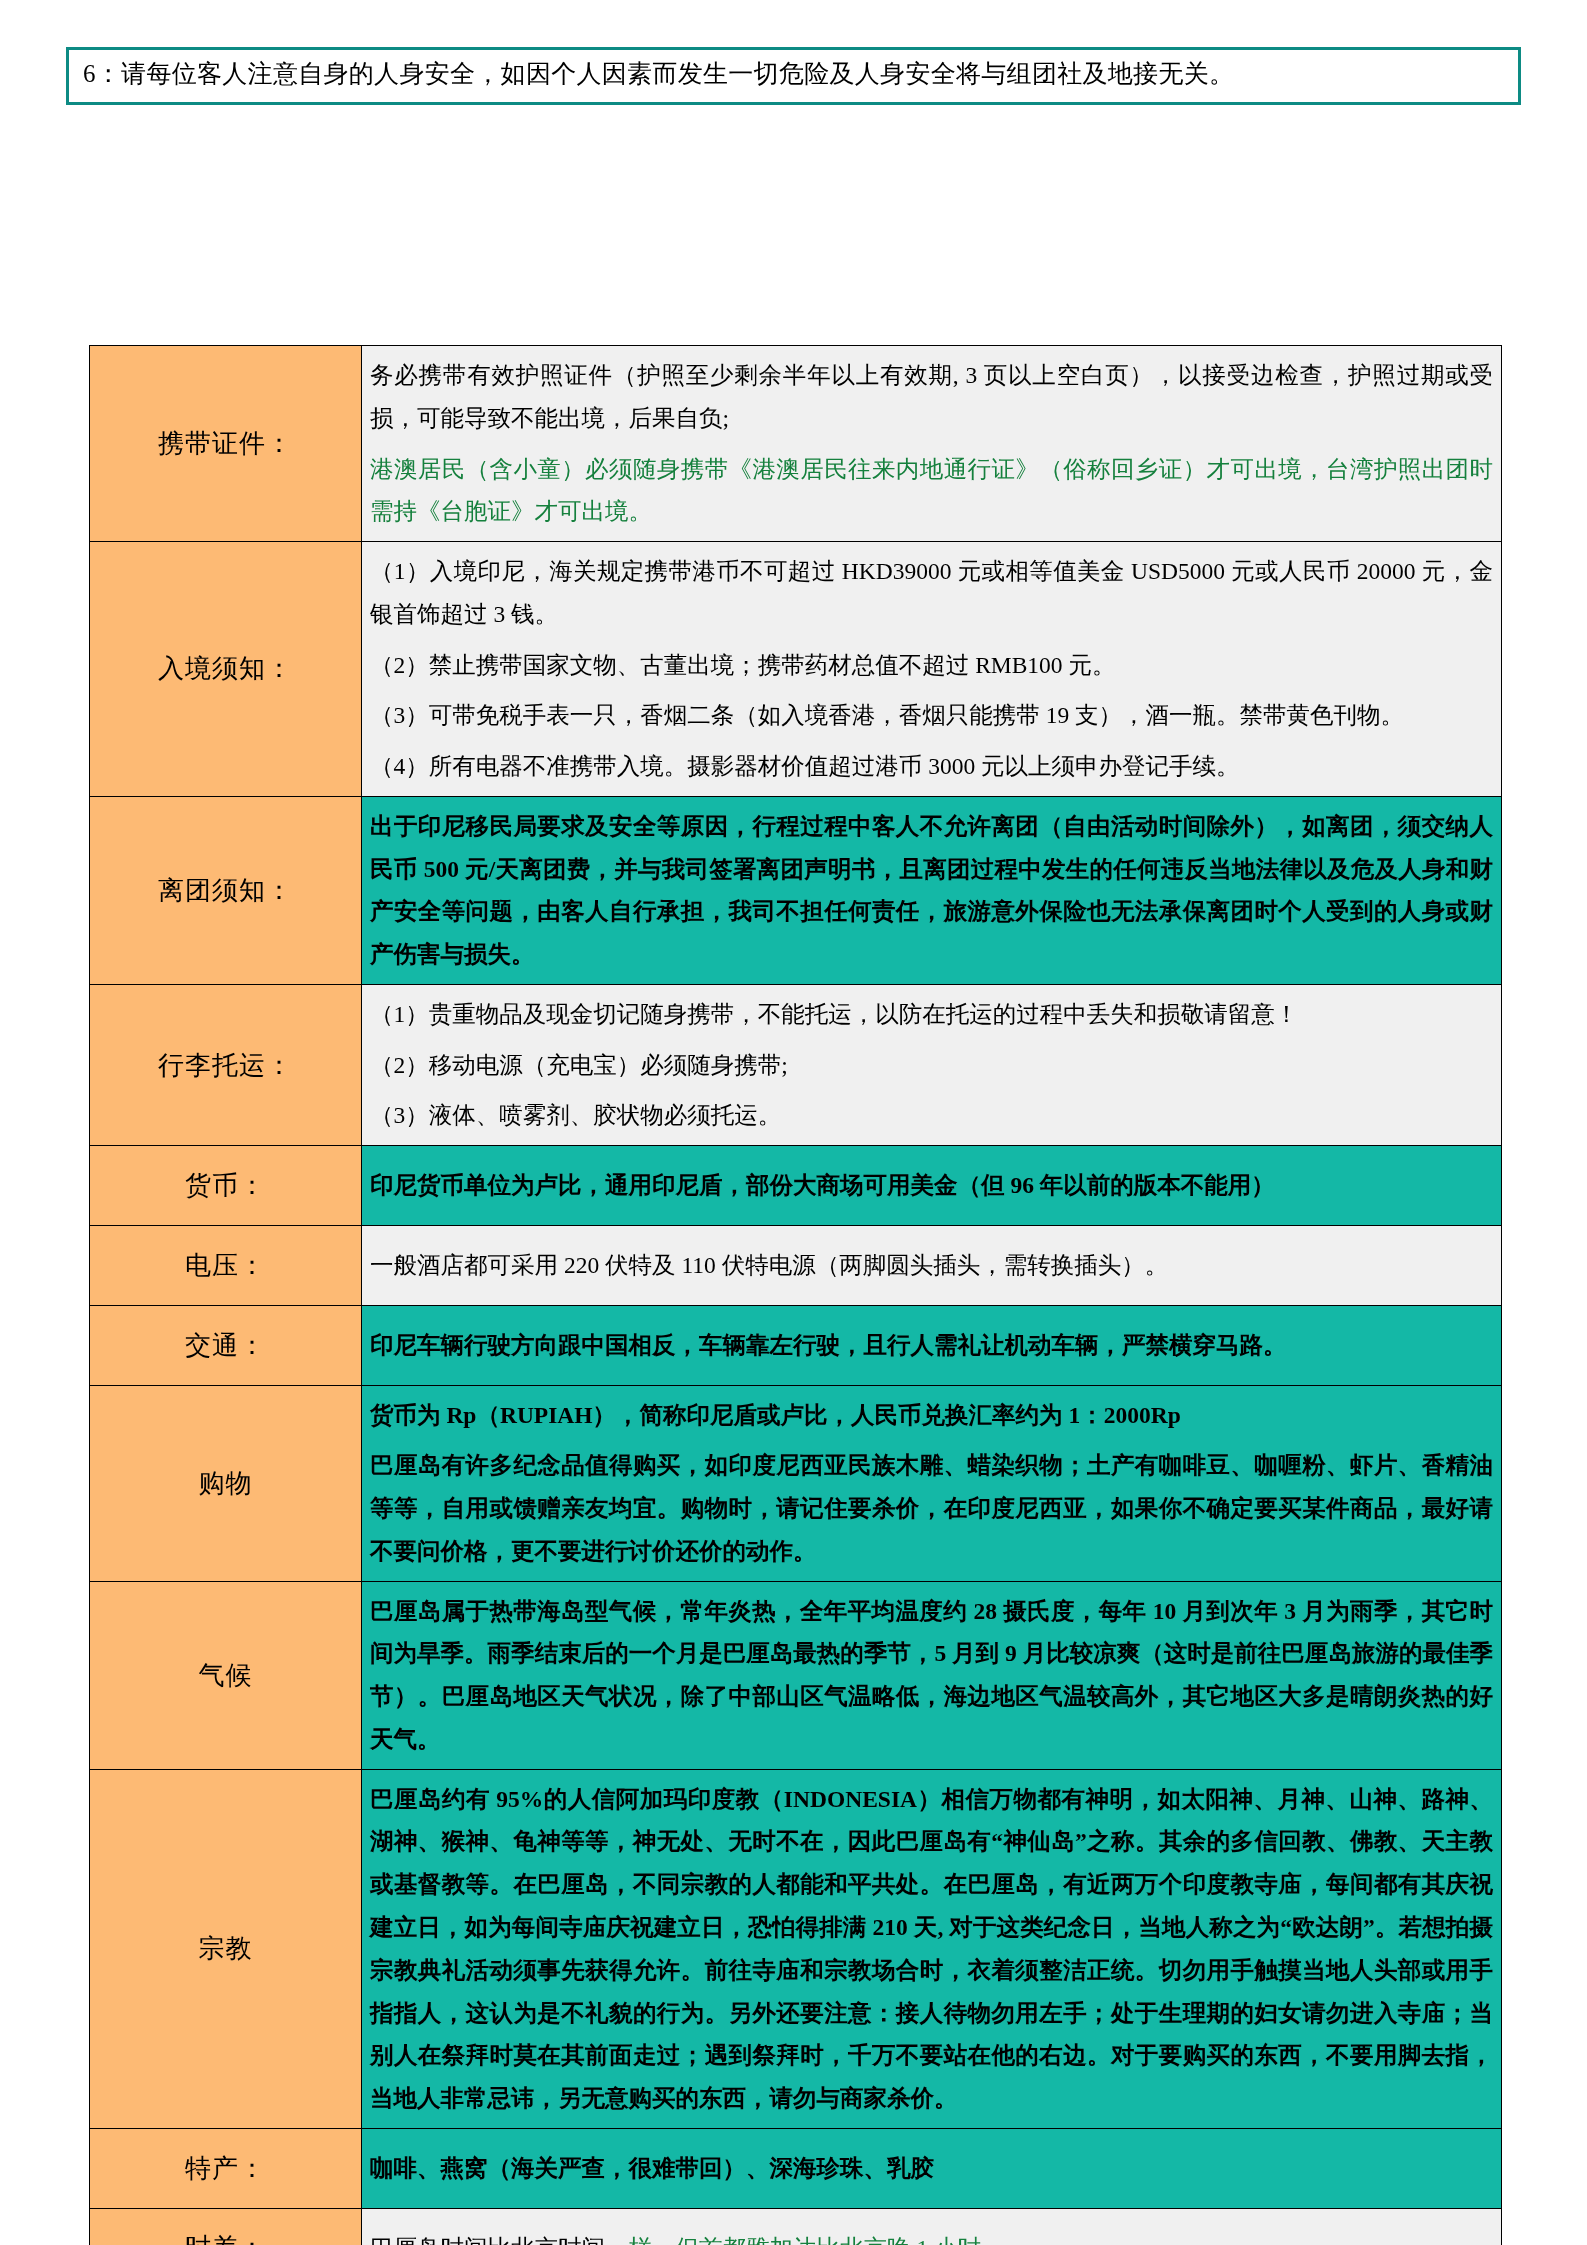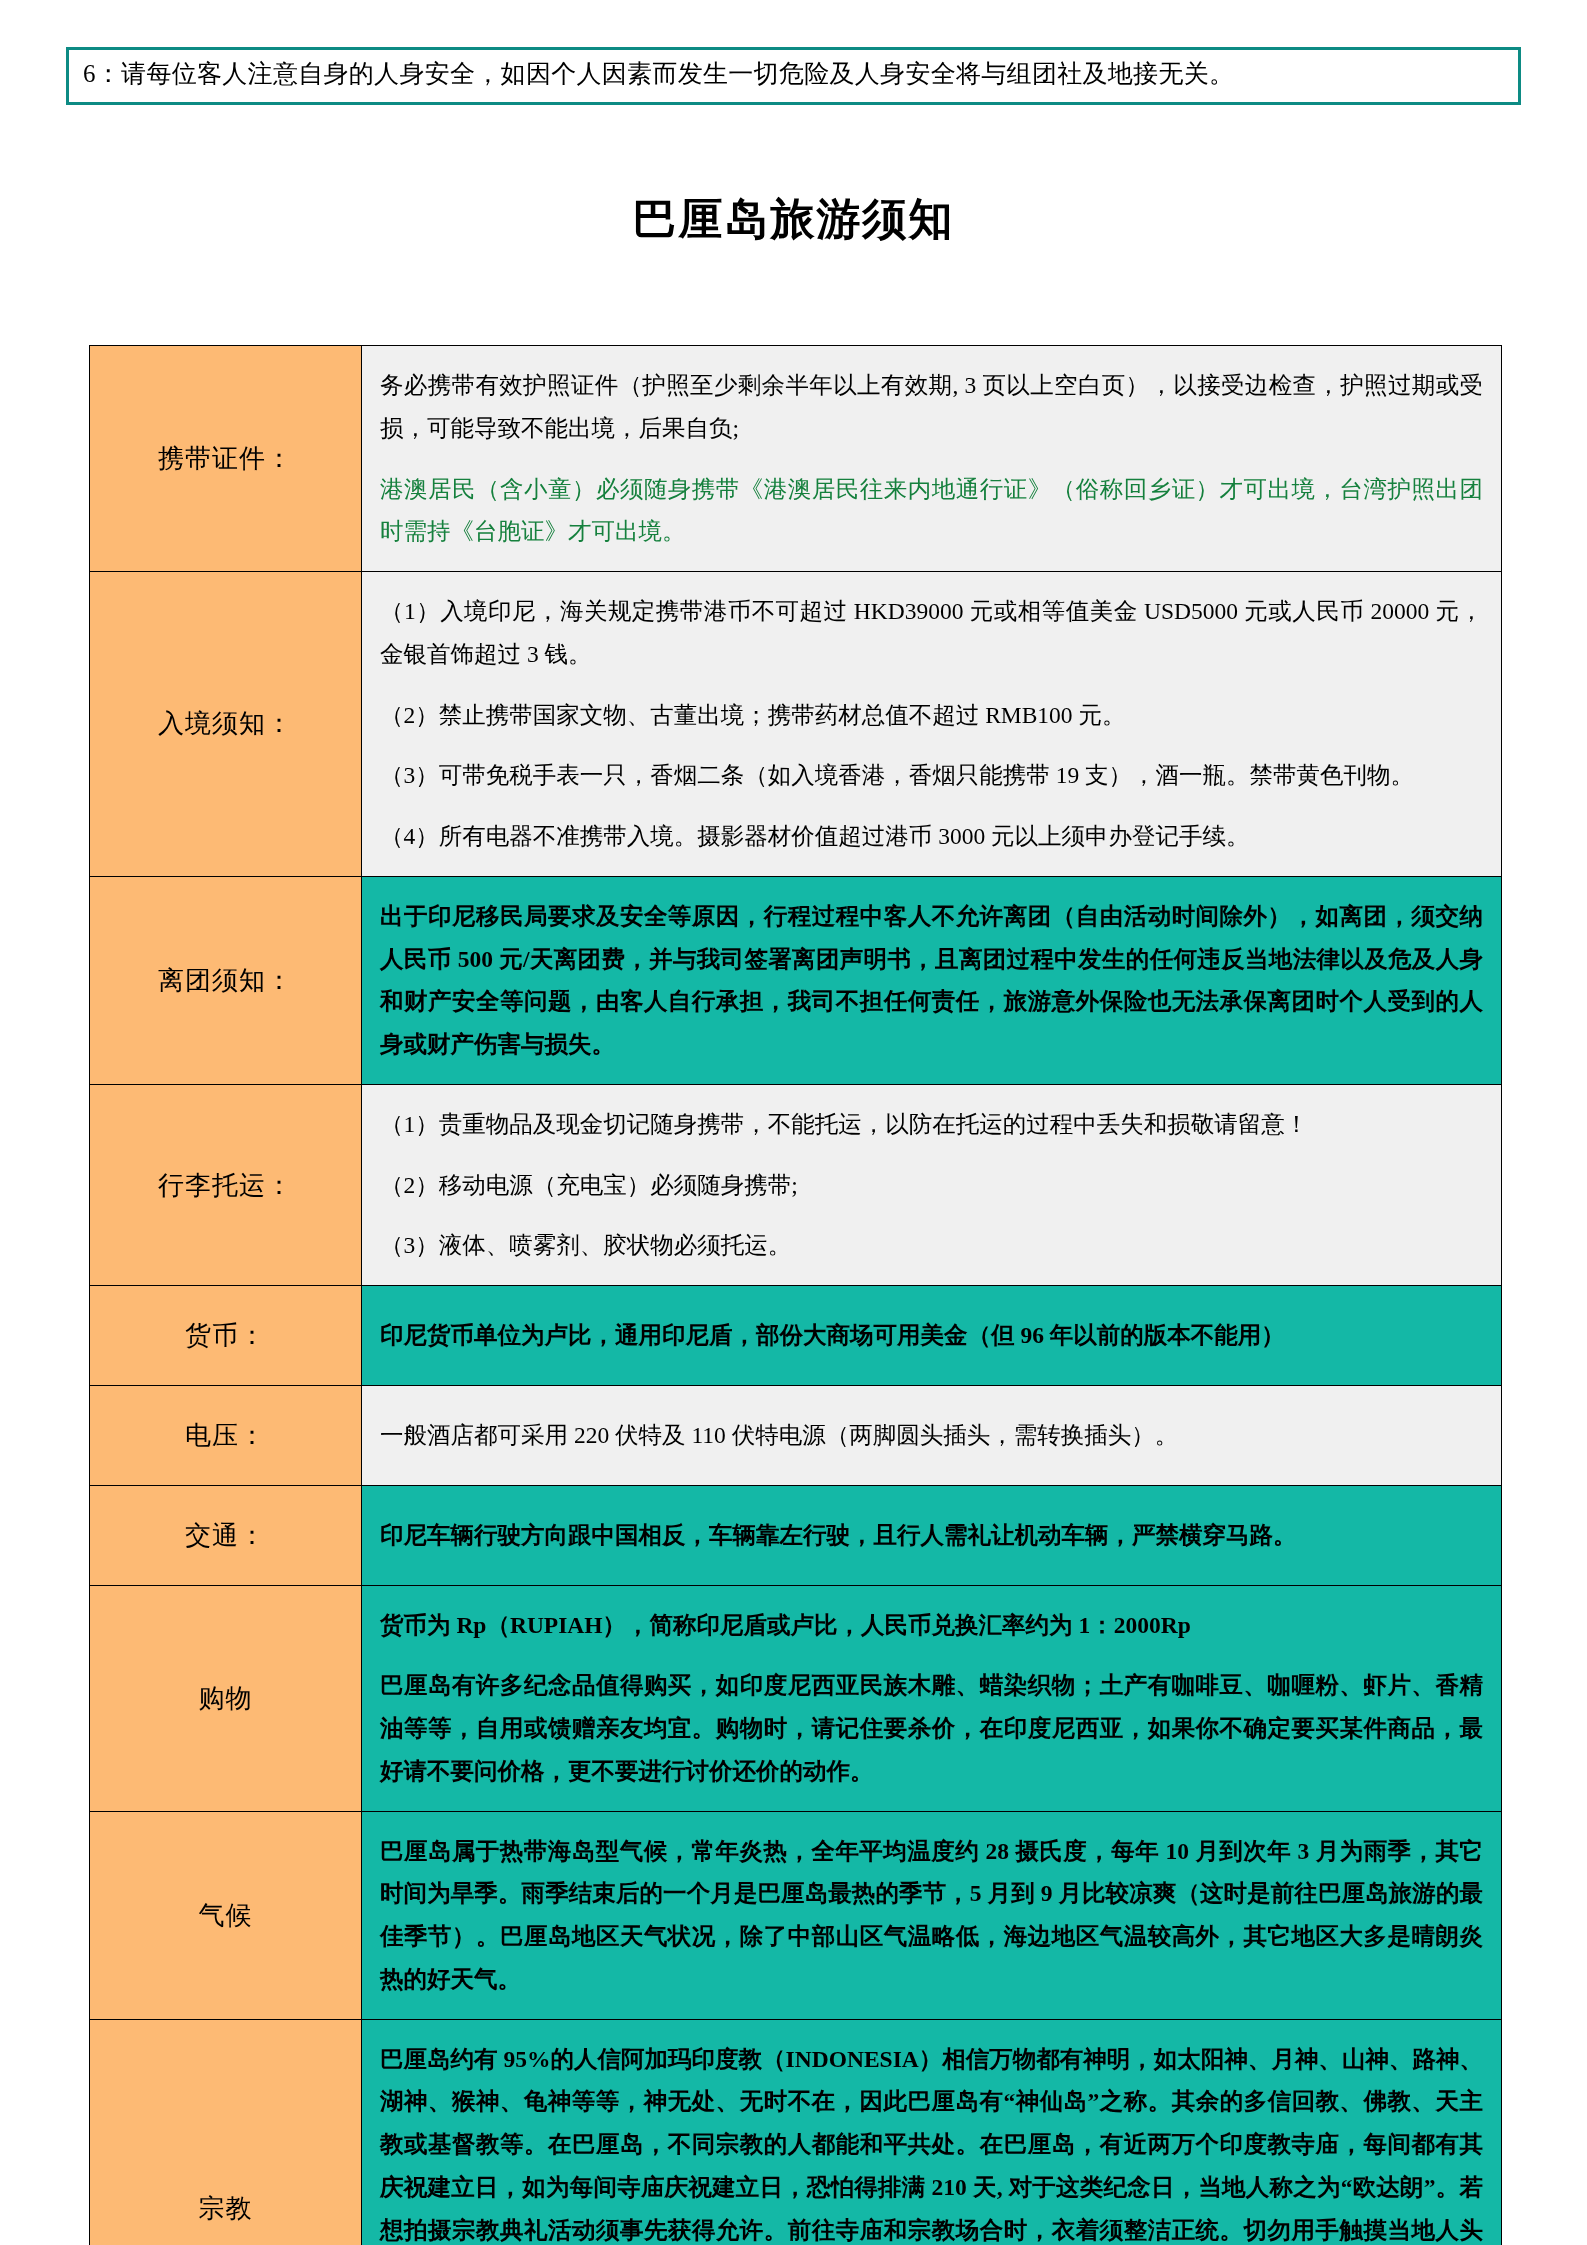--- a/index.html
+++ b/index.html
@@ -88,40 +88,39 @@
   td.content {
     padding: 9px 14px 9px 14px;
     font-size: 23.5px;
     line-height: 1.82;
     text-align: justify;
     text-justify: inter-ideograph;
   }
   td.shade { background: #f0f0f0; }
   td.white { background: #14b8a6; font-weight: bold; }
 
-  .p { margin: 18px; }
+  .p { margin: 8px; }
   .blue { color: #15803d; }
   .u { text-decoration: underline; }
 
   
   td.content.oneline {
     padding-top: 10px;
     padding-bottom: 10px;
   }
 </style>
 </head>
 <body>
 
 <div class="page">
 
   <div class="notice-box">
     <div class="notice-text">6：请每位客人注意自身的人身安全，如因个人因素而发生一切危险及人身安全将与组团社及地接无关。</div>
   </div>
 
-  <div class="doc-title">巴厘岛旅游须知</div>
 
   <div class="tbl-wrap">
     <table class="info">
       <colgroup>
           <col class="c1">
           <col class="c2">
         </colgroup>
       <tbody id="tbody">
           <tr>
             <td class="label">携带证件：</td>

